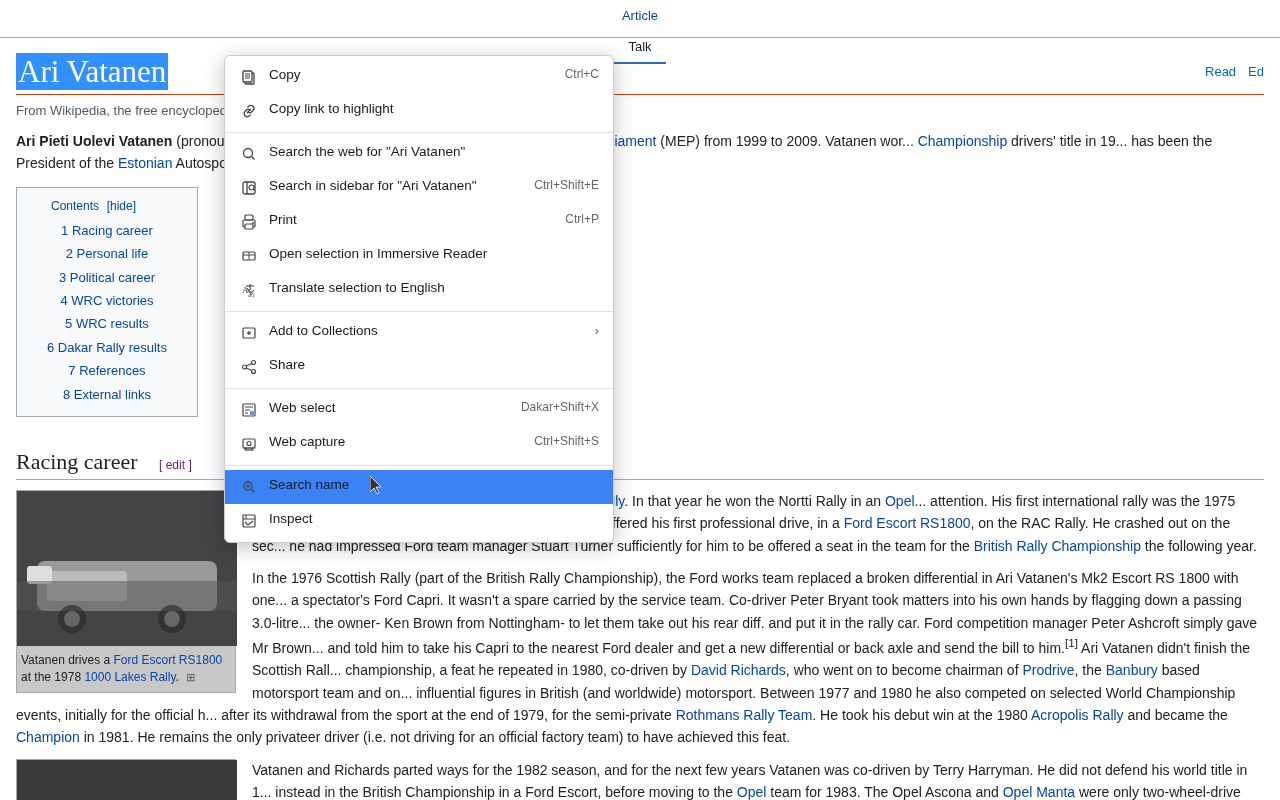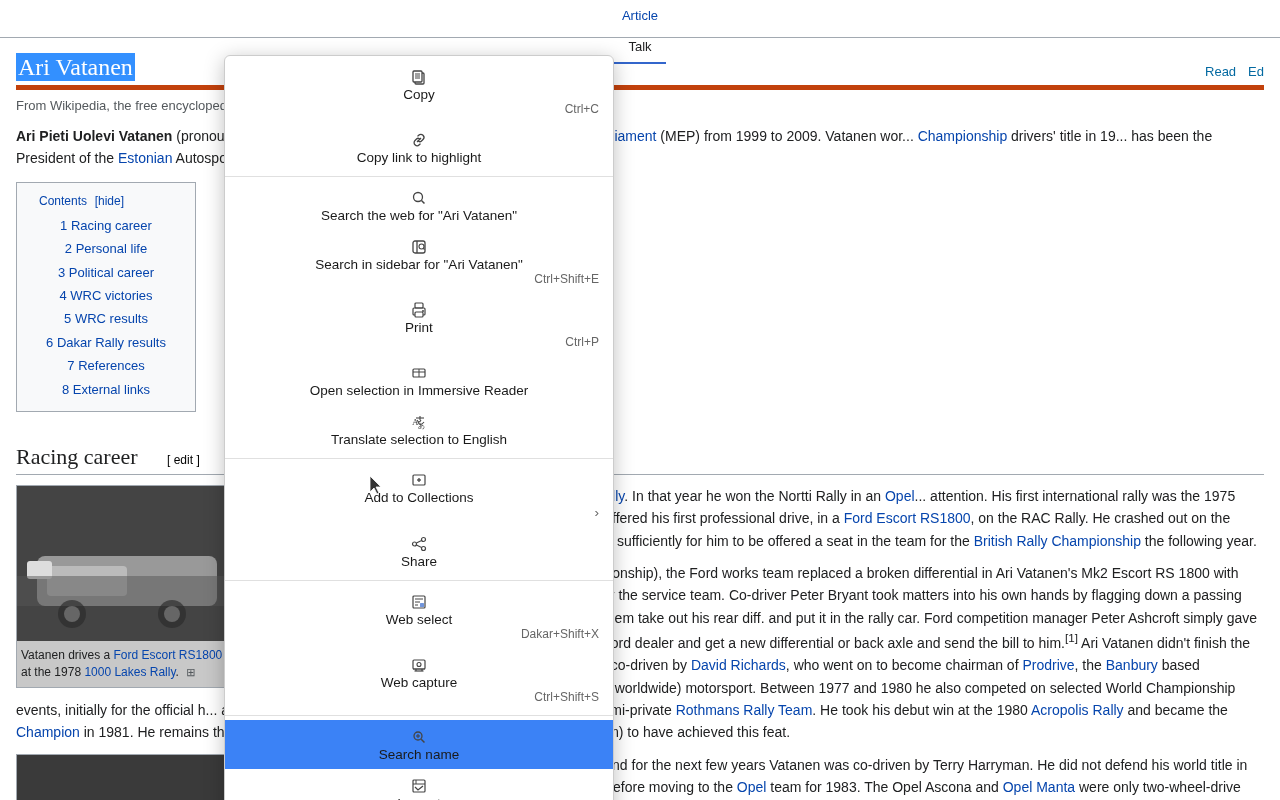--- a/index.html
+++ b/index.html
@@ -44,23 +44,23 @@
     .page-content {
       display: flex;
       padding: 16px;
       max-width: 1280px;
       position: relative;
     }
 
     
     .article-title {
       font-family: 'Linux Libertine', Georgia, serif;
-      font-size: 24px;
+      font-size: 31px;
       font-weight: normal;
-      border-bottom: 5px solid #c2410c;
+      border-bottom: 1px solid #c2410c;
       margin-bottom: 8px;
       padding-bottom: 4px;
       color: #000;
     }
     .title-selected {
       background: #3390ff;
       color: #fff;
       padding: 1px 2px;
     }
 
@@ -82,21 +82,21 @@
 
     .article-intro a, .body-text a {
       color: #0645ad;
       text-decoration: none;
     }
 
     
     .toc {
       background: #f8f9fa;
       border: 1px solid #a2a9b1;
-      padding: 10px 18px;
+      padding: 10px 30px;
       display: inline-block;
       margin-bottom: 16px;
       min-width: 180px;
       font-size: 13px;
     }
     .toc-title {
       font-weight: bold;
       font-size: 13px;
       margin-bottom: 6px;
     }
@@ -119,22 +119,22 @@
       font-family: 'Linux Libertine', Georgia, serif;
       font-size: 22px;
       font-weight: normal;
       border-bottom: 1px solid #a2a9b1;
       margin: 16px 0 10px;
       padding-bottom: 4px;
     }
     .section-heading .edit-link {
       font-size: 12px;
       font-weight: normal;
-      color: #000000;
-      margin-left: 24px;
+      color: #701a75;
+      margin-left: 16px;
       font-family: sans-serif;
     }
 
     .body-text {
       font-size: 14px;
       line-height: 1.6;
       margin-bottom: 10px;
     }
 
     
@@ -184,26 +184,25 @@
       background: #fff;
       border: 1px solid #ccc;
       border-radius: 6px;
       box-shadow: 0 4px 20px rgba(0,0,0,0.25);
       z-index: 200;
       padding: 4px 0;
       font-size: 13.5px;
     }
     .menu-item {
       display: flex;
-      align-items: center;
       padding: 7px 14px;
       cursor: pointer;
       color: #1a1a1a;
+      gap: 10px;
       position: relative;
-      flex-direction: column;
     }
     .menu-item.active {
       background: #3b82f6;
     }
     .menu-item .shortcut {
       margin-left: auto;
       color: #666;
       font-size: 12px;
     }
     .menu-item .arrow {

